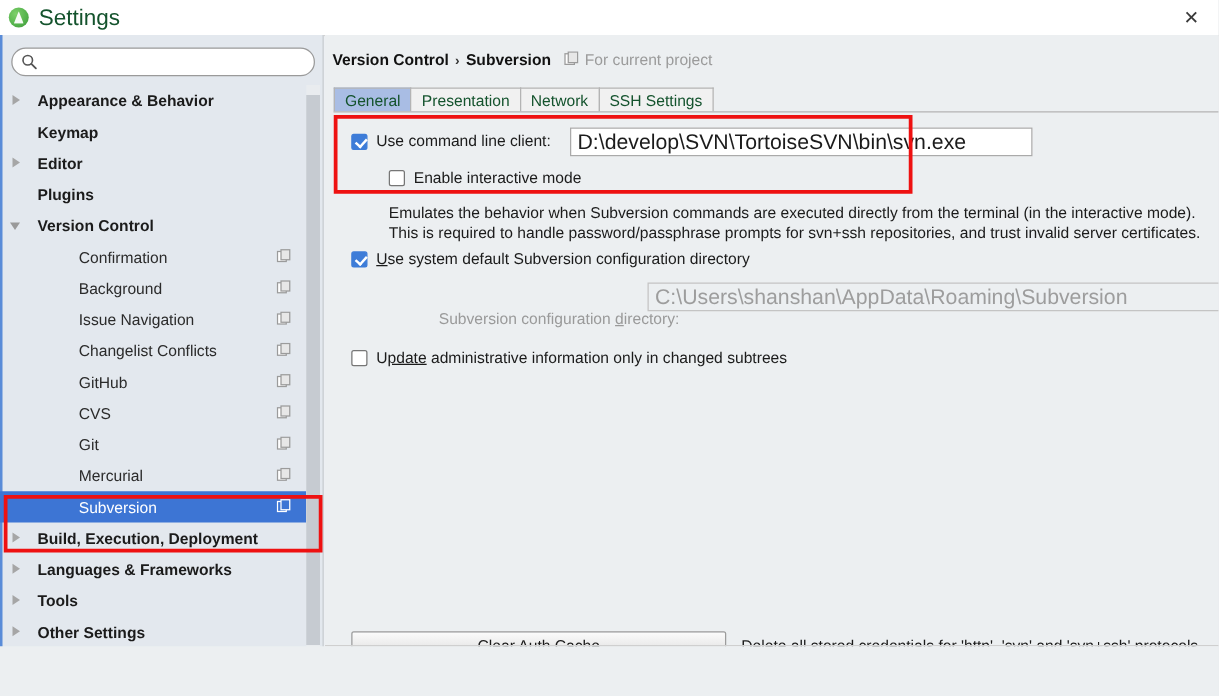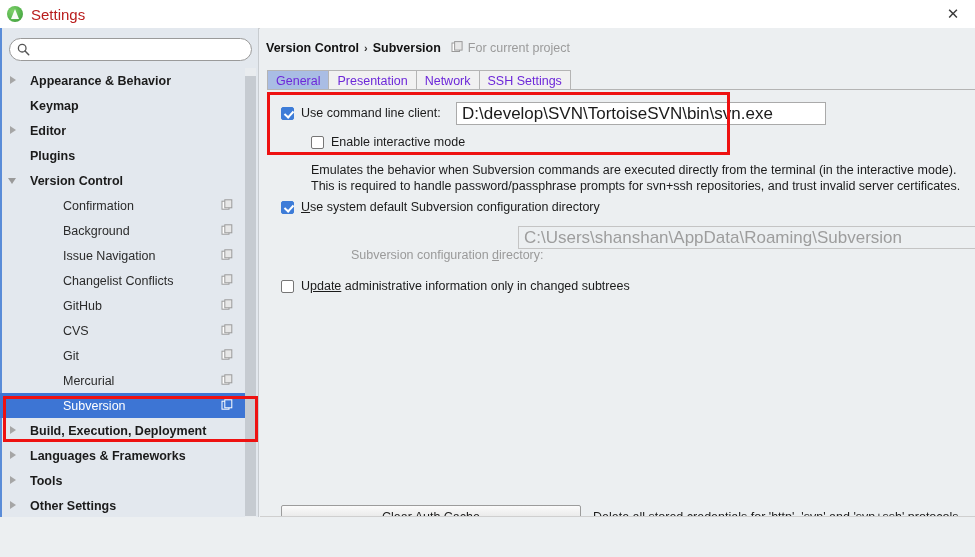--- a/index.html
+++ b/index.html
@@ -32,21 +32,21 @@
   }
   .as-icon::after {
     content: "";
     position: absolute; left: 4px; top: 3px;
     width: 8px; height: 10px;
     background: #ffffff;
     clip-path: polygon(50% 0%, 100% 100%, 0% 100%);
     opacity: .95;
   }
   .title-text {
-    font-size: 15px; color: #b91c1c;
+    font-size: 18px; color: #14532d;
   }
   .win-close {
     position: absolute; right: 0; top: 0;
     width: 44px; height: 27px;
     display: flex; align-items: center; justify-content: center;
     font-size: 15px; color: #3a3a3a; cursor: default;
     font-family: "DejaVu Sans", sans-serif;
   }
 
   
@@ -156,21 +156,21 @@
     position: absolute; left: 7px; top: 41px;
     height: 21px;
     display: flex; align-items: flex-end;
   }
   .tab {
     height: 20px; box-sizing: border-box;
     padding: 0 8px;
     border: 1px solid #b4b4b4;
     border-bottom: none;
     background: #f1f1f1;
-    font-size: 12.5px; color: #6d28d9;
+    font-size: 12.5px; color: #14532d;
     display: flex; align-items: center;
     margin-right: -1px;
   }
   .tab.active {
     background: #a9bde4;
   }
 
   .panel {
     position: absolute; left: 7px; top: 61px;
     width: 1010px; height: 452px;

